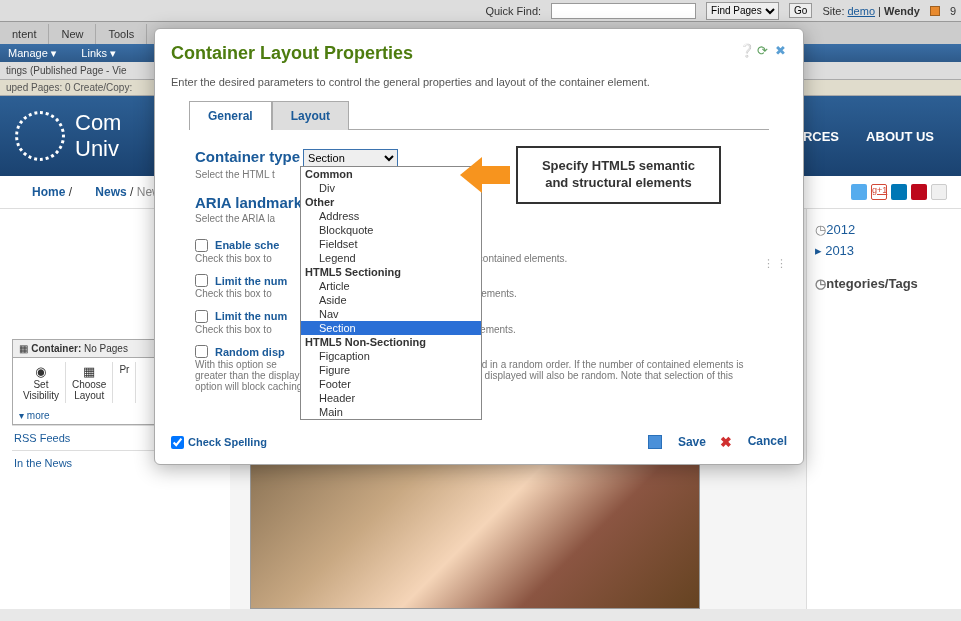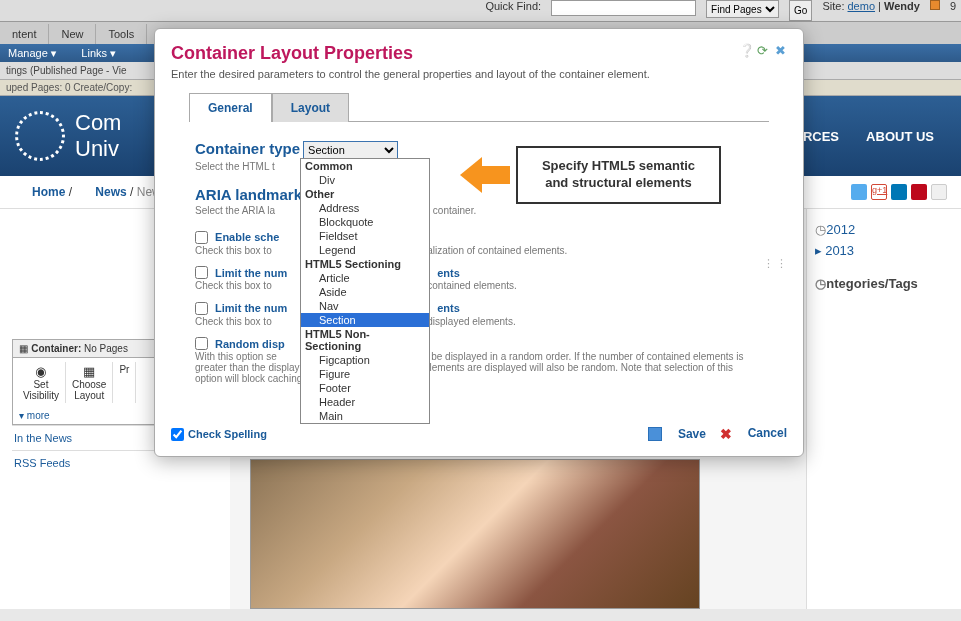--- a/index.html
+++ b/index.html
@@ -1,19 +1,19 @@
 <!DOCTYPE html>
 <html><head>
 <meta charset="utf-8">
 <style>
 * { box-sizing: border-box; margin: 0; padding: 0; }
 body { font-family: Verdana, Arial, sans-serif; font-size: 11px; color: #333; background: #e8e8e8; width: 961px; height: 621px; overflow: hidden; position: relative; }
 
 
-.bg-topbar { background: #ddd; border-bottom: 1px solid #999; height: 22px; display: flex; padding: 0 5px; gap: 10px; font-size: 11px; }
+.bg-topbar { background: #ddd; border-bottom: 1px solid #999; height: 22px; display: flex; align-items: center; padding: 0 5px; gap: 10px; font-size: 11px; }
 .bg-topbar .spacer { flex: 1; }
 .bg-topbar input { border: 1px solid #999; height: 16px; font-size: 10px; padding: 0 3px; }
 .bg-topbar select { border: 1px solid #999; height: 18px; font-size: 10px; }
 .bg-topbar button { font-size: 10px; border: 1px solid #999; background: #eee; padding: 1px 4px; }
 .bg-topbar a { color: #1a5a99; text-decoration: underline; }
 .bg-orange-sq { width: 10px; height: 10px; background: #e88a2e; border: 1px solid #a06020; display: inline-block; }
 
 .bg-tabs { display: flex; gap: 0; background: #ccc; padding-top: 2px; }
 .bg-tabs .tab { padding: 4px 12px; font-size: 11px; color: #333; border-right: 1px solid #aaa; }
 
@@ -50,21 +50,21 @@
 .bg-photo { position: absolute; left: 20px; top: 250px; width: 450px; height: 150px; background: linear-gradient(135deg,#8b7355,#c8a882 30%,#f5d5b8 50%,#8b5542 70%,#654321); border: 1px solid #999; }
 
 .bg-right { width: 155px; padding: 10px 8px; background: #fff; border-left: 1px solid #ddd; }
 .bg-right .yr { padding: 3px 0; font-size: 13px; }
 .bg-right .yr a { color: #1a5a99; }
 .bg-right .clock { color: #888; }
 
 
 .modal { position: absolute; top: 28px; left: 154px; width: 650px; background: #fff; border: 1px solid #aaa; border-radius: 6px; box-shadow: 0 4px 20px rgba(0,0,0,0.3); z-index: 100; }
 .modal-inner { padding: 14px 16px; }
-.modal-title { color: #be185d; font-size: 18px; font-weight: bold; margin-bottom: 4px; }
+.modal-title { color: #4d7c0f; font-size: 18px; font-weight: bold; margin-bottom: 12px; }
 .modal-sub { color: #555; font-size: 11px; margin-bottom: 12px; }
 .modal-icons { position: absolute; top: 14px; right: 14px; display: flex; gap: 4px; }
 .modal-icons span { width: 14px; height: 14px; display: inline-block; font-size: 13px; cursor: pointer; }
 
 .tab-strip { border-bottom: 1px solid #aaa; display: flex; margin: 0 18px; }
 .tab-strip .mtab { padding: 7px 18px; border: 1px solid #aaa; border-bottom: none; background: #ddd; font-size: 12px; color: #1a5a99; font-weight: bold; position: relative; top: 1px; cursor: pointer; }
 .tab-strip .mtab.active { background: #fff; color: #1a5a99; }
 
 .tab-panel { padding: 18px 24px 10px; }
 .field-row { margin-bottom: 14px; position: relative; }
@@ -78,21 +78,21 @@
 .chk-help { color: #777; font-size: 10px; margin-top: 1px; margin-left: 0; }
 
 .modal-footer { padding: 8px 16px 14px; display: flex; align-items: center; }
 .modal-footer .spacer { flex: 1; }
 .btn { font-size: 12px; color: #1a5a99; font-weight: bold; display: inline-flex; gap: 16px; margin-left: 14px; cursor: pointer; }
 .btn .bicon { width: 14px; height: 14px; display: inline-block; }
 .save-icon { background: #4a90d9; border: 1px solid #2a70b9; }
 .cancel-icon { color: #d03030; font-size: 14px; font-weight: bold; }
 
 
-.dropdown { position: absolute; top: 18px; left: 105px; width: 130px; background: #fff; border: 1px solid #888; font-size: 11px; z-index: 200; }
+.dropdown { position: absolute; top: 18px; left: 105px; width: 182px; background: #fff; border: 1px solid #888; font-size: 11px; z-index: 200; }
 .dropdown .group { font-weight: bold; padding: 1px 4px; }
 .dropdown .opt { padding: 1px 4px 1px 18px; cursor: pointer; }
 .dropdown .opt.sel { background: #2a6fd6; color: #fff; }
 
 
 .arrow-callout { position: absolute; top: 146px; left: 460px; z-index: 300; display: flex; align-items: center; }
 .arrow-shape { width: 0; height: 0; border-top: 18px solid transparent; border-bottom: 18px solid transparent; border-right: 22px solid #f7941e; }
 .arrow-body { width: 28px; height: 18px; background: #f7941e; }
 .callout { border: 2px solid #333; background: #fff; padding: 10px 16px; margin-left: 6px; font-weight: bold; font-size: 13px; text-align: center; line-height: 1.3; width: 205px; }
 
@@ -161,22 +161,22 @@
         <div class="bg-toolbtn">
             <div class="icn">▦</div>
             <div>Choose<br>Layout</div>
           </div>
         <div class="bg-toolbtn">
             <div>Pr</div>
           </div>
       </div>
       <div class="bg-more">▾ <span>more</span></div>
     </div>
+    <div class="bg-sidelink">RSS Feeds</div>
     <div class="bg-sidelink">In the News</div>
-    <div class="bg-sidelink">RSS Feeds</div>
   </div>
   <div class="bg-main">
     <div class="bg-photo"></div>
   </div>
   <div class="bg-right">
     <div class="yr"><span class="clock">◷</span><a>2012</a></div>
     <div class="yr"><span style="color:#1a5a99">▸</span> <a>2013</a></div>
     <div class="yr" style="color:#444;font-weight:bold;margin-top:12px"><span class="clock">◷</span><span>ntegories/Tags</span></div>
   </div>
 </div>

